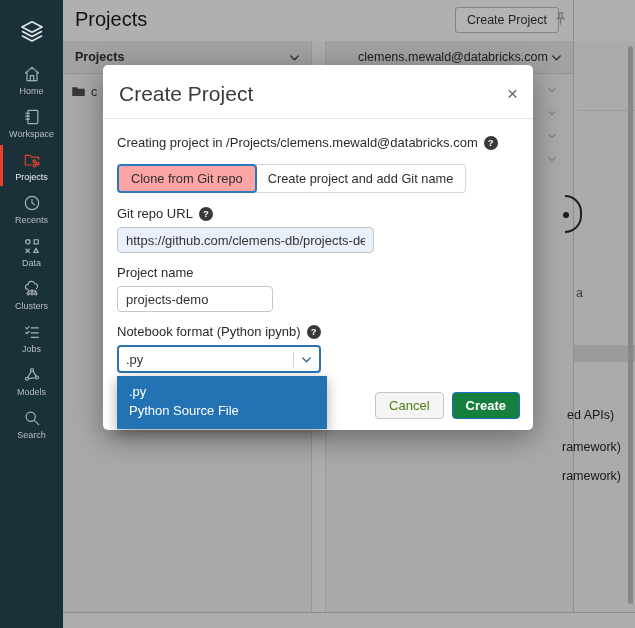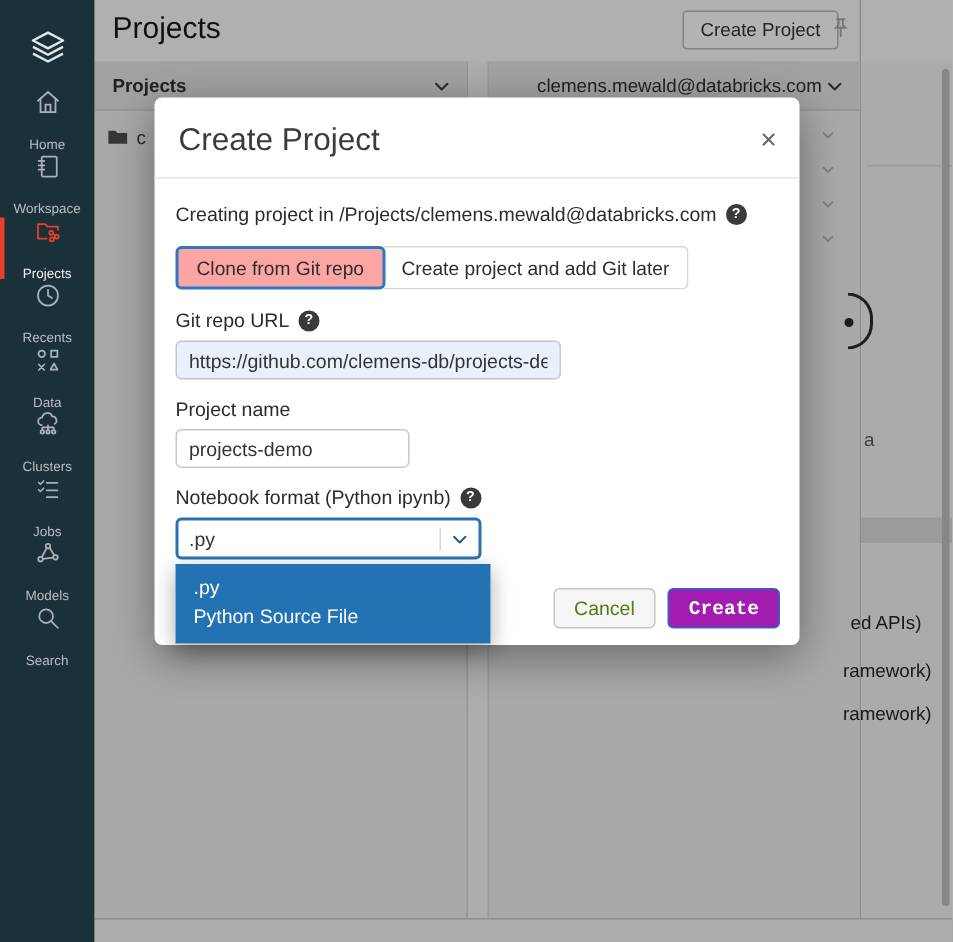--- a/index.html
+++ b/index.html
@@ -4,21 +4,21 @@
 <style>
   * { margin:0; padding:0; box-sizing:border-box; }
   body { background:#888; font-family:"Liberation Sans", sans-serif; }
   #root { position:relative; width:635px; height:628px; overflow:hidden; background:#f2f2f2;
           font-family:"Liberation Sans", sans-serif; }
 
   
   .sidebar { position:absolute; left:0; top:0; width:63px; height:628px; background:#1b3139; z-index:5; }
   .logo { position:absolute; top:12px; left:0; width:63px; height:42px; display:flex; align-items:center; justify-content:center; color:#e3e7e8; }
   .nav { position:absolute; top:58px; left:0; width:63px; }
-  .nav-item { position:relative; height:43px; display:flex; flex-direction:column; align-items:center; justify-content:space-between; gap:2px; color:#a9b2b6; cursor:pointer; }
+  .nav-item { position:relative; height:43px; display:flex; flex-direction:column; align-items:center; justify-content:center; gap:2px; color:#a9b2b6; cursor:pointer; }
   .nav-item .lbl { font-size:9px; color:#b8bfc3; }
   .nav-item.active { color:#e8402a; }
   .nav-item.active .lbl { color:#eef1f2; }
   .nav-item.active::before { content:""; position:absolute; left:0; top:1px; bottom:1px; width:3px; background:#e8402a; }
 
   
   .top { position:absolute; left:63px; top:0; width:572px; height:41px; background:#f6f6f6; }
   .page-title { position:absolute; left:12px; top:8px; font-size:20px; color:#141414; }
   .create-btn { position:absolute; left:392px; top:7px; height:26px; padding:0 11px; background:#fbfbfb; border:1px solid #b6b6b6; border-radius:3px; font-size:12.5px; color:#2e2e2e; display:flex; align-items:center; }
   .pin { position:absolute; left:489px; top:10px; color:#a6a6a6; }
@@ -66,21 +66,21 @@
   .select .val { flex:1; font-size:13px; color:#333; padding-left:7px; }
   .select .sep { width:1px; height:15px; background:#ccd7de; }
   .select .sel-chev { width:25px; display:flex; align-items:center; justify-content:center; color:#27597f; }
   .menu { position:absolute; left:0; top:31px; width:210px; background:#fff; border-radius:2px; box-shadow:0 4px 14px rgba(0,0,0,0.32); z-index:40; }
   .opt { padding:7px 12px 8px 12px; font-size:13px; line-height:1.45; cursor:pointer; }
   .opt.sel { background:#2272b4; color:#fff; }
   .opt.alt { background:#e8f2fa; color:#333; margin-top:3px; }
   .footer { position:absolute; right:13px; bottom:11px; display:flex; gap:8px; }
   .btn { height:27px; padding:0 13px; border-radius:4px; font-size:13px; display:flex; align-items:center; cursor:pointer; font-family:"Liberation Sans", sans-serif; }
   .btn-cancel { background:#f5f5f5; border:1px solid #c5c5c5; color:#4d7c0f; }
-  .btn-create { background:#a21caf; border:1px solid #1a6ec5; color:#fff; font-weight:600;font-family:Liberation Mono, monospace; }
+  .btn-create { background:#15803d; border:1px solid #1a6ec5; color:#fff; font-weight:600; }
 
   svg { display:block; }
 </style>
 </head>
 <body>
 
 <div id="root">
 
   <div class="sidebar">
     <div class="logo">
@@ -278,21 +278,21 @@
     </div>
     <div class="modal-body">
 
       <div class="subtitle">
         <span>Creating project in /Projects/clemens.mewald@databricks.com</span>
         <span class="qmark">?</span>
       </div>
 
       <div class="tabs">
         <div class="tab selected">Clone from Git repo</div>
-        <div class="tab plain">Create project and add Git later</div>
+        <div class="tab plain">Create project and add Git name</div>
       </div>
 
       <div class="field-label">
         <span>Git repo URL</span>
         <span class="qmark">?</span>
       </div>
       <input class="text-input url-input" type="text" value="https://github.com/clemens-db/projects-demo" style="">
 
       <div class="field-label">
         <span>Project name</span>

